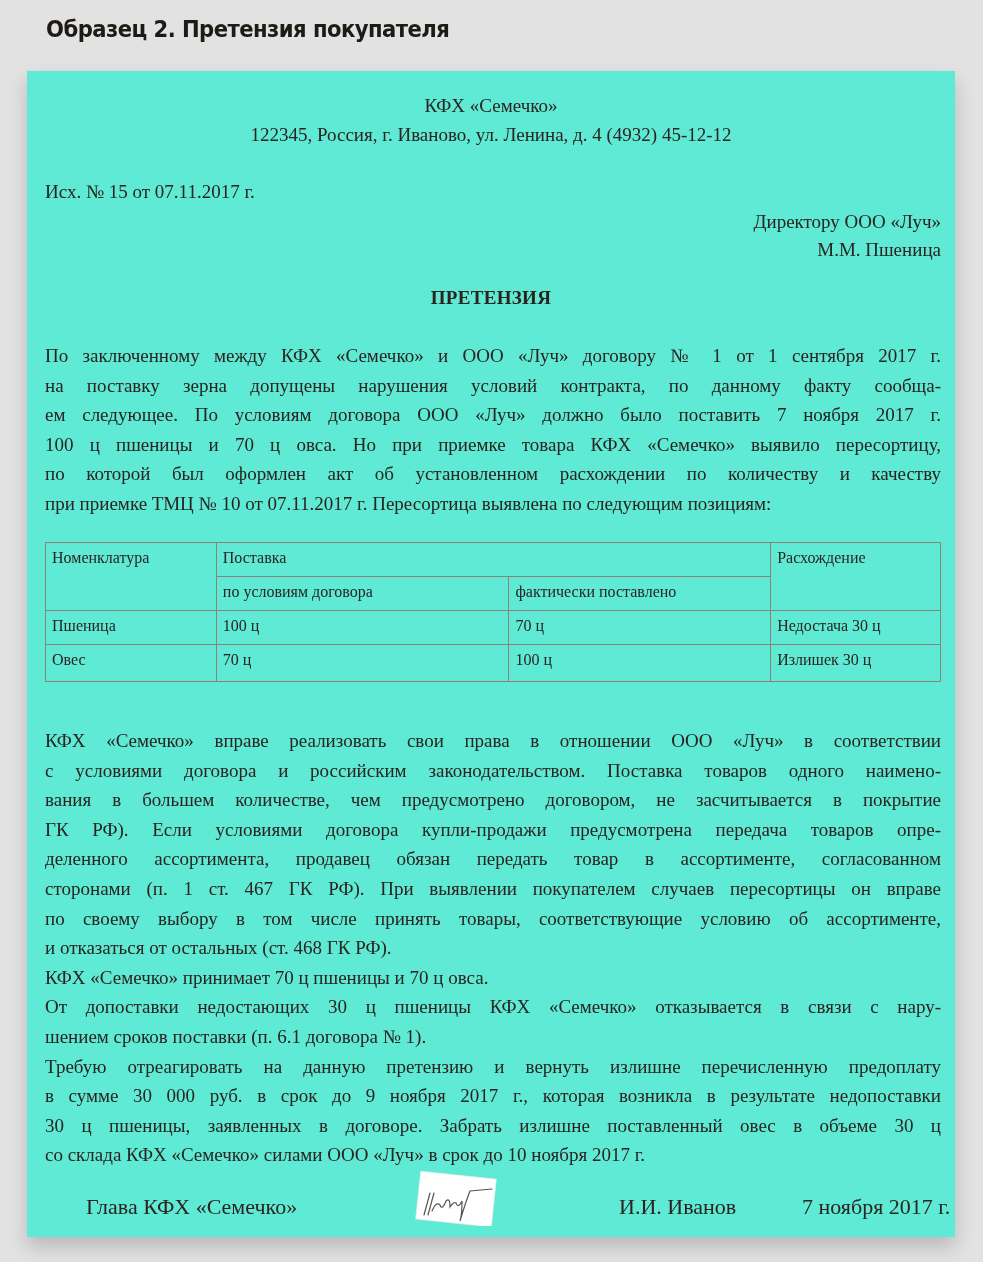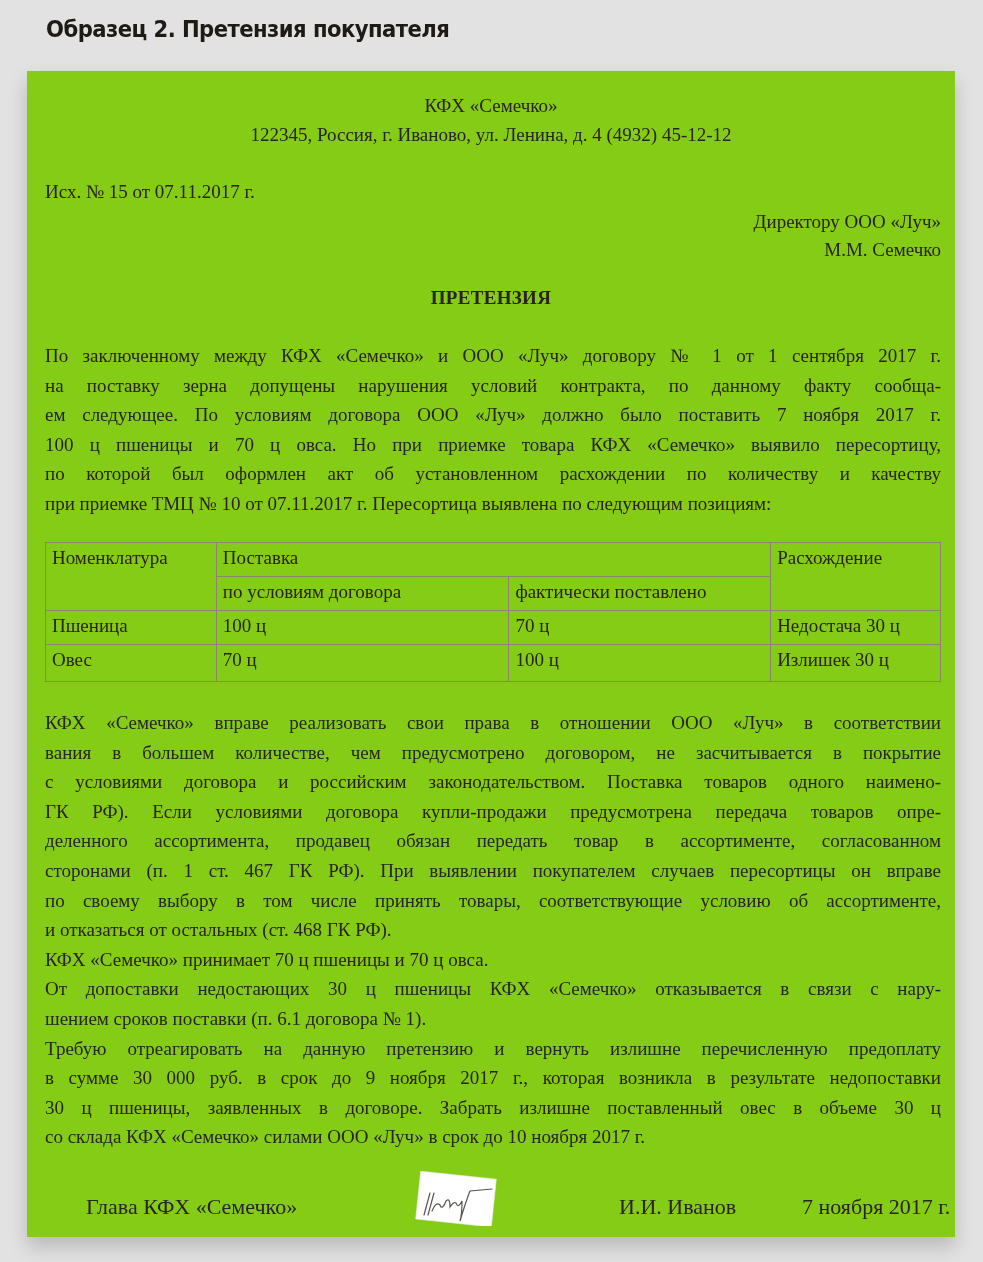--- a/index.html
+++ b/index.html
@@ -12,33 +12,33 @@
   }
   .heading {
     position: absolute; left: 46px; top: 16px;
     font-family: "DejaVu Sans", "Liberation Sans", sans-serif;
     font-weight: bold; font-size: 23px; letter-spacing: -0.6px;
     color: #1e1a16;
     transform: scaleX(0.92); transform-origin: left center;
   }
   .page {
     position: absolute; left: 27px; top: 71px; width: 928px; height: 1166px;
-    background: #84cc16;
+    background: #5eead4;
     box-shadow: 0 10px 18px rgba(0,0,0,0.18);
   }
   .t { position: absolute; font-size: 19px; line-height: 29px; white-space: nowrap; }
   .center { left: 0; width: 928px; text-align: center; }
   .right { right: 14px; text-align: left; }
   .title { font-weight: bold; font-size: 19px; letter-spacing: 0.3px; }
   .para { position: absolute; left: 18px; width: 896px; font-size: 19px; line-height: 29.6px; }
   .para div { text-align: justify; text-align-last: justify; white-space: nowrap; }
   .para div.last { text-align-last: left; }
   table.grid {
     position: absolute; left: 18px; top: 471px; width: 896px;
-    border-collapse: collapse; font-size: 19px;
+    border-collapse: collapse; font-size: 16px;
   }
   table.grid td {
     border: 1px solid #8c8278; padding: 0 6px; height: 33px; vertical-align: top;
     line-height: 30px; white-space: nowrap;
   }
   .sign-row { position: absolute; top: 1122px; font-size: 22px; line-height: 28px; white-space: nowrap; margin-left: 41px; }
   .signature { position: absolute; left: 383px; top: 1100px; width: 90px; height: 55px; }
 </style>
 </head>
 <body>
@@ -46,21 +46,21 @@
 <div class="heading">Образец 2. Претензия покупателя</div>
 
 <div class="page">
 
   <div class="t center" style="top:20px;">КФХ «Семечко»</div>
   <div class="t center" style="top:49px;">122345, Россия, г. Иваново, ул. Ленина, д. 4 (4932) 45-12-12</div>
 
   <div class="t" style="left:18px; top:106px;">Исх. № 15 от 07.11.2017 г.</div>
 
   <div class="t right" style="top:136px;">Директору ООО «Луч»</div>
-  <div class="t right" style="top:164px;">М.М. Семечко</div>
+  <div class="t right" style="top:164px;">М.М. Пшеница</div>
 
   <div class="t center title" style="top:212px;">ПРЕТЕНЗИЯ</div>
 
   <div class="para" style="top:270px;">
     <div>По заключенному между КФХ «Семечко» и ООО «Луч» договору № 1 от 1 сентября 2017 г.</div>
     <div>на поставку зерна допущены нарушения условий контракта, по данному факту сообща-</div>
     <div>ем следующее. По условиям договора ООО «Луч» должно было поставить 7 ноября 2017 г.</div>
     <div>100 ц пшеницы и 70 ц овса. Но при приемке товара КФХ «Семечко» выявило пересортицу,</div>
     <div>по которой был оформлен акт об установленном расхождении по количеству и качеству</div>
     <div class="last">при приемке ТМЦ № 10 от 07.11.2017 г. Пересортица выявлена по следующим позициям:</div>
@@ -91,24 +91,24 @@
     </tr>
     <tr>
       <td style="height:36px;">Овес</td>
       <td>70 ц</td>
       <td>100 ц</td>
       <td>Излишек 30 ц</td>
     </tr>
   </tbody>
     </table>
 
-  <div class="para" style="top:637px;">
+  <div class="para" style="top:655px;">
     <div>КФХ «Семечко» вправе реализовать свои права в отношении ООО «Луч» в соответствии</div>
+    <div>с условиями договора и российским законодательством. Поставка товаров одного наимено-</div>
     <div>вания в большем количестве, чем предусмотрено договором, не засчитывается в покрытие</div>
-    <div>с условиями договора и российским законодательством. Поставка товаров одного наимено-</div>
     <div>ГК РФ). Если условиями договора купли-продажи предусмотрена передача товаров опре-</div>
     <div>деленного ассортимента, продавец обязан передать товар в ассортименте, согласованном</div>
     <div>сторонами (п. 1 ст. 467 ГК РФ). При выявлении покупателем случаев пересортицы он вправе</div>
     <div>по своему выбору в том числе принять товары, соответствующие условию об ассортименте,</div>
     <div class="last">и отказаться от остальных (ст. 468 ГК РФ).</div>
     <div class="last">КФХ «Семечко» принимает 70 ц пшеницы и 70 ц овса.</div>
     <div>От допоставки недостающих 30 ц пшеницы КФХ «Семечко» отказывается в связи с нару-</div>
     <div class="last">шением сроков поставки (п. 6.1 договора № 1).</div>
     <div>Требую отреагировать на данную претензию и вернуть излишне перечисленную предоплату</div>
     <div>в сумме 30 000 руб. в срок до 9 ноября 2017 г., которая возникла в результате недопоставки</div>

